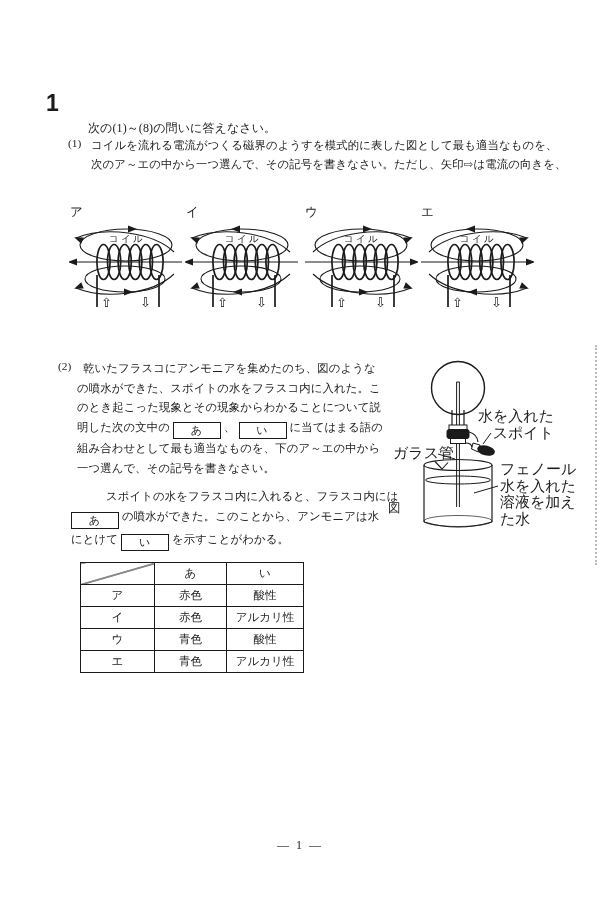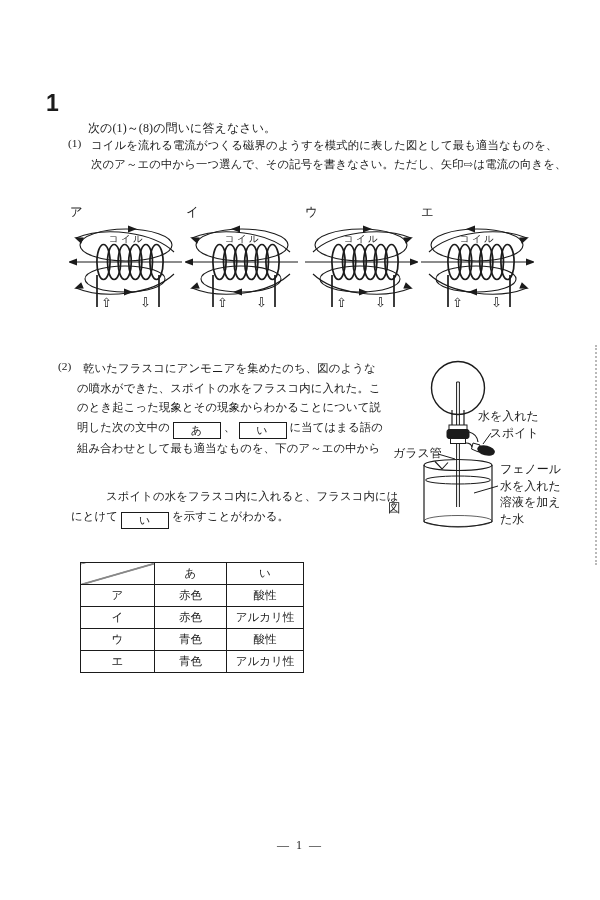--- a/index.html
+++ b/index.html
@@ -13,21 +13,21 @@
   .inline-box { display:inline-block; width:48px; height:17px; border:1.5px solid #1b1b1b; font-size:11px; line-height:14px; text-align:center; vertical-align:-3.5px; margin:0 3px; letter-spacing:1px; }
   .coil-box { position:absolute; width:114px; height:110px; }
   .coil-kana { position:absolute; left:1px; top:0; font-size:12.5px; }
   .coil-host { position:absolute; left:0; top:10px; width:114px; height:96px; }
   table.ans { border-collapse:collapse; }
   table.ans td { border:1px solid #1b1b1b; text-align:center; vertical-align:middle; font-size:11.5px; height:22px; padding:0; }
   table.ans td.c1 { width:74px; }
   table.ans td.c2 { width:72px; }
   table.ans td.c3 { width:77px; }
   td.diag { background:linear-gradient(to bottom right, #fff calc(50% - 0.8px), #1b1b1b calc(50% - 0.2px), #1b1b1b calc(50% + 0.2px), #fff calc(50% + 0.8px)); }
-  .fig-label { position:absolute; font-size:12px; line-height:16.5px; white-space:nowrap; }
+  .fig-label { position:absolute; font-size:15px; line-height:16.5px; white-space:nowrap; }
   .edge-dots { position:absolute; left:595px; top:345px; height:220px; border-left:2px dotted #b9b9b9; }
   .footer { position:absolute; left:0; right:0; top:838px; text-align:center; font-size:12px; letter-spacing:2px; }
 </style>
 </head>
 <body>
 
 <div class="abs qnum" style="left:46px; top:90px;">1</div>
 <div class="abs jp" style="left:88px; top:99px; font-size:12px;margin-top:20px;">次の(1)～(8)の問いに答えなさい。</div>
 
 <div class="abs marker" style="left:68px; top:137px;">(1)</div>
@@ -143,24 +143,28 @@
 
 <div class="abs marker" style="left:58px; top:360px;">(2)</div>
 <div class="abs jp" style="left:77px; top:359px; width:305px; line-height:19.6px;">
   <div class="line" style="text-indent:6px;">乾いたフラスコにアンモニアを集めたのち、図のような</div>
   <div class="line">の噴水ができた、スポイトの水をフラスコ内に入れた。こ</div>
   <div class="line">のとき起こった現象とその現象からわかることについて説</div>
   <div class="line">
     <span>明した次の文中の</span><span class="inline-box">あ</span><span>、</span><span class="inline-box">い</span><span>に当てはまる語の</span>
   </div>
   <div class="line">組み合わせとして最も適当なものを、下のア～エの中から</div>
+  <div class="line">一つ選んで、その記号を書きなさい。</div>
 </div>
 
 <div class="abs jp" style="left:63px; top:486px; width:340px; line-height:20px;margin-left:8px;">
   <div class="line" style="text-indent:35px;">スポイトの水をフラスコ内に入れると、フラスコ内には</div>
+  <div class="line">
+    <span class="inline-box" style="margin-left:0;">あ</span><span>の噴水ができた。このことから、アンモニアは水</span>
+  </div>
   <div class="line">
     <span>にとけて</span><span class="inline-box">い</span><span>を示すことがわかる。</span>
   </div>
 </div>
 
 <table class="ans abs" style="left:80px; top:562px;">
   <tbody>
   <tr>
     <td class="c1 diag"></td>
     <td class="c2">あ</td>

